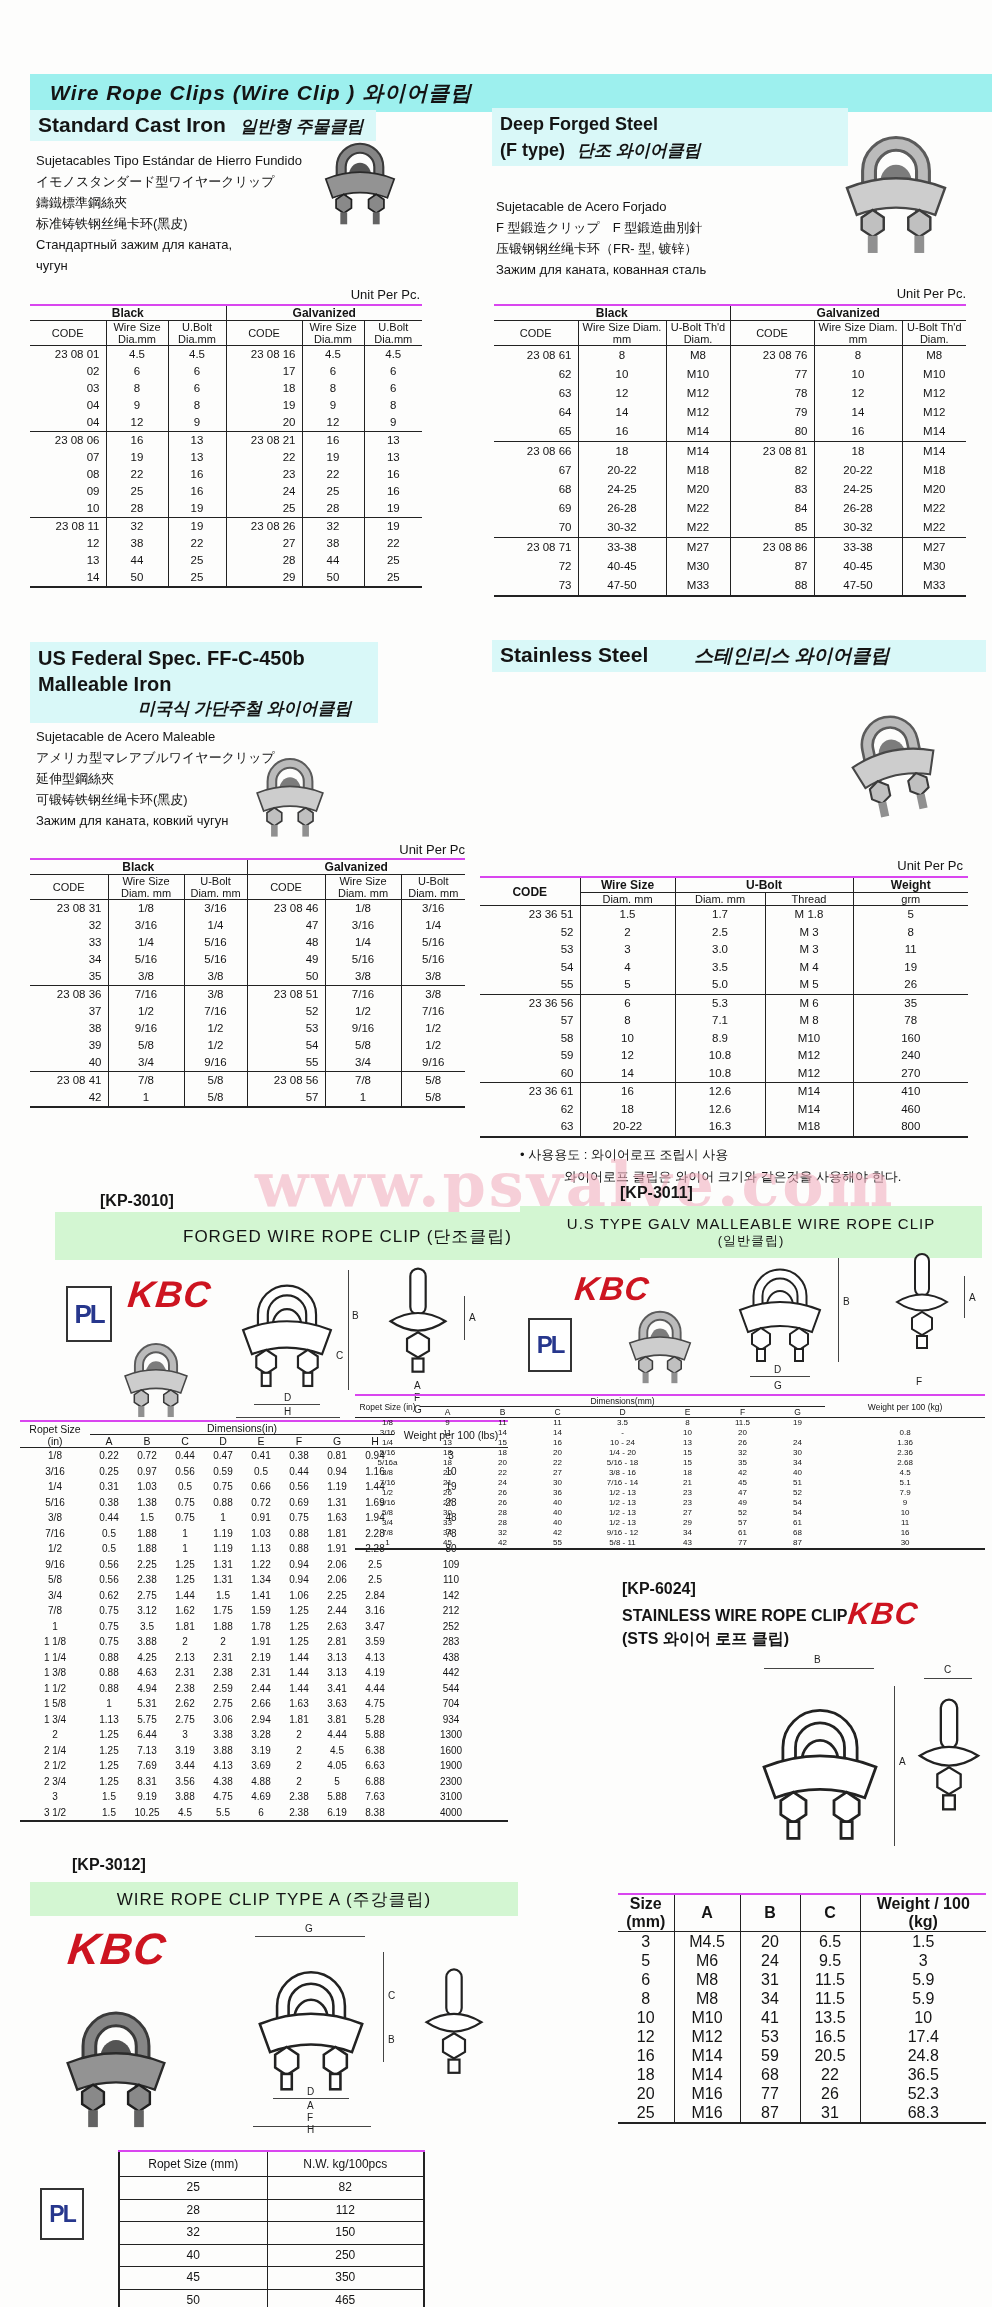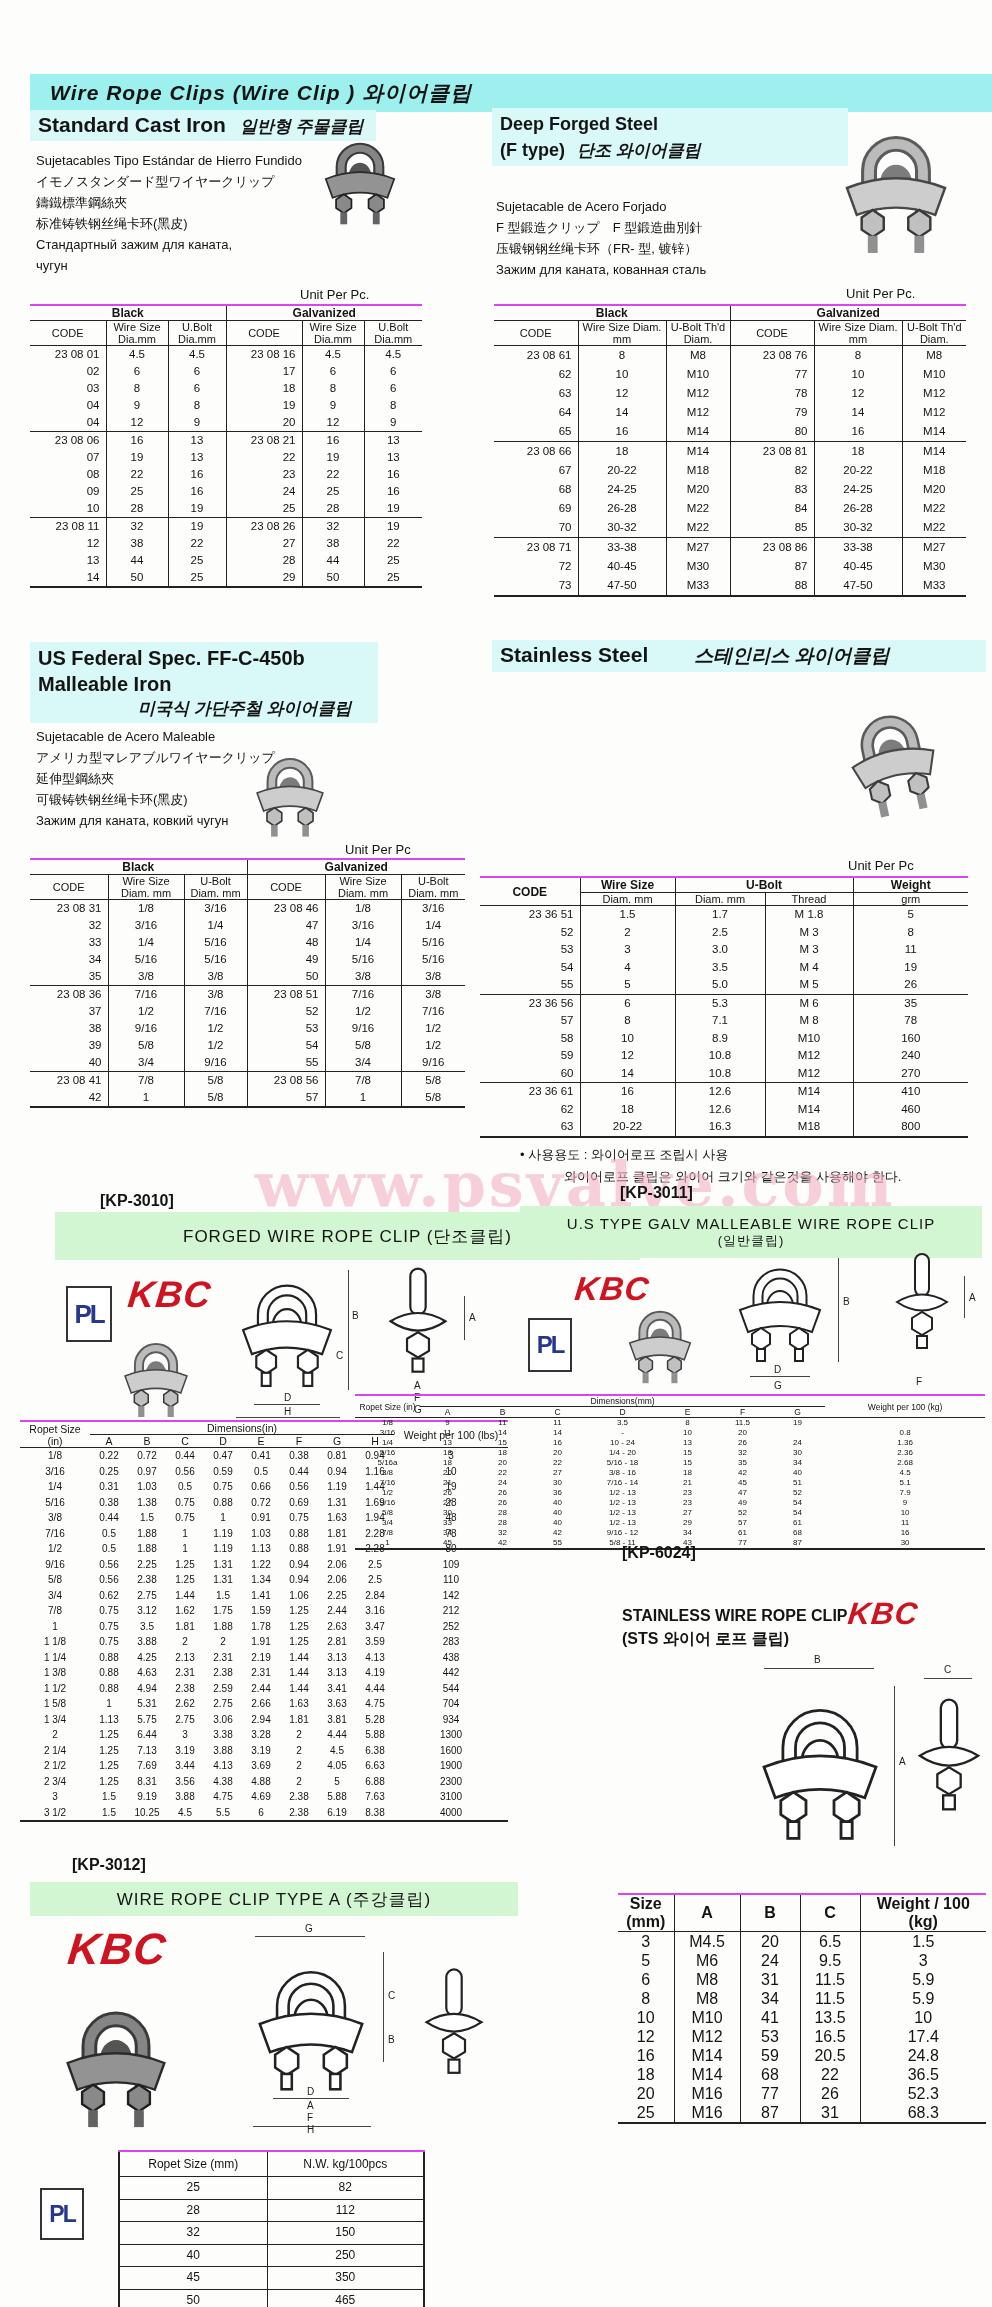--- a/index.html
+++ b/index.html
@@ -14,21 +14,21 @@
   
   .hl{background:#d9f8f8;}
   .sec-title{display:flex;align-items:baseline;padding:3px 8px;}
   .sec-title .en{font-weight:bold;font-size:21px;}
   .sec-title .ko{font-weight:bold;font-style:italic;font-size:17px;margin-left:14px;}
   .sec-title2 .en{font-weight:bold;font-size:18px;line-height:26px;display:block;}
   .sec-title2{padding:3px 8px;}
   .sec-title2 .ko{font-weight:bold;font-style:italic;font-size:17px;margin-left:12px;}
 
   .desc div{font-size:13px;line-height:21px;white-space:nowrap;}
-  .unit{font-size:13px;}
+  .unit{font-size:13px;text-align:right;}
 
   
   .tbl table{border-collapse:collapse;width:100%;table-layout:fixed;}
   .tbl th,.tbl td{padding:0 2px;text-align:center;font-weight:normal;overflow:hidden;}
   .tbl thead tr:first-child th{border-top:2px solid #d946ef;}
   .tbl thead th{border-bottom:1px solid #222;}
   .tbl tbody tr:last-child td{border-bottom:2px solid #222;}
   .tbl tbody tr.gbreak td{border-top:1px solid #222;}
   .tbl td.ar{text-align:right;padding-right:6px;}
   .grid-v table{border-left-style:hidden;border-right-style:hidden;}
@@ -1257,21 +1257,21 @@
             <td>5/8 - 11</td>
             <td>43</td>
             <td>77</td>
             <td>87</td>
             <td>30</td>
           </tr>
         </tbody>
       </table>
     </div>
 
-  <div class="abs kp-code" style="left:622px;top:1544px">[KP-6024]</div>
+  <div class="abs kp-code" style="left:622px;top:1580px">[KP-6024]</div>
   <div class="abs" style="left:622px;top:1604px;font-size:16px;font-weight:bold;line-height:23px">
     <div>STAINLESS WIRE ROPE CLIP</div>
     <div>(STS 와이어 로프 클립)</div>
   </div>
   <div class="abs kbc" style="left:848px;top:1596px;font-size:31px">KBC</div>
 
   <div class="diagram" style="left:742px;top:1652px;width:246px;height:232px">
     <svg width="140" height="174" viewBox="0 0 100 124" style="left:8px;top:28px">
         <use href="#clip-line"></use>
       </svg>

